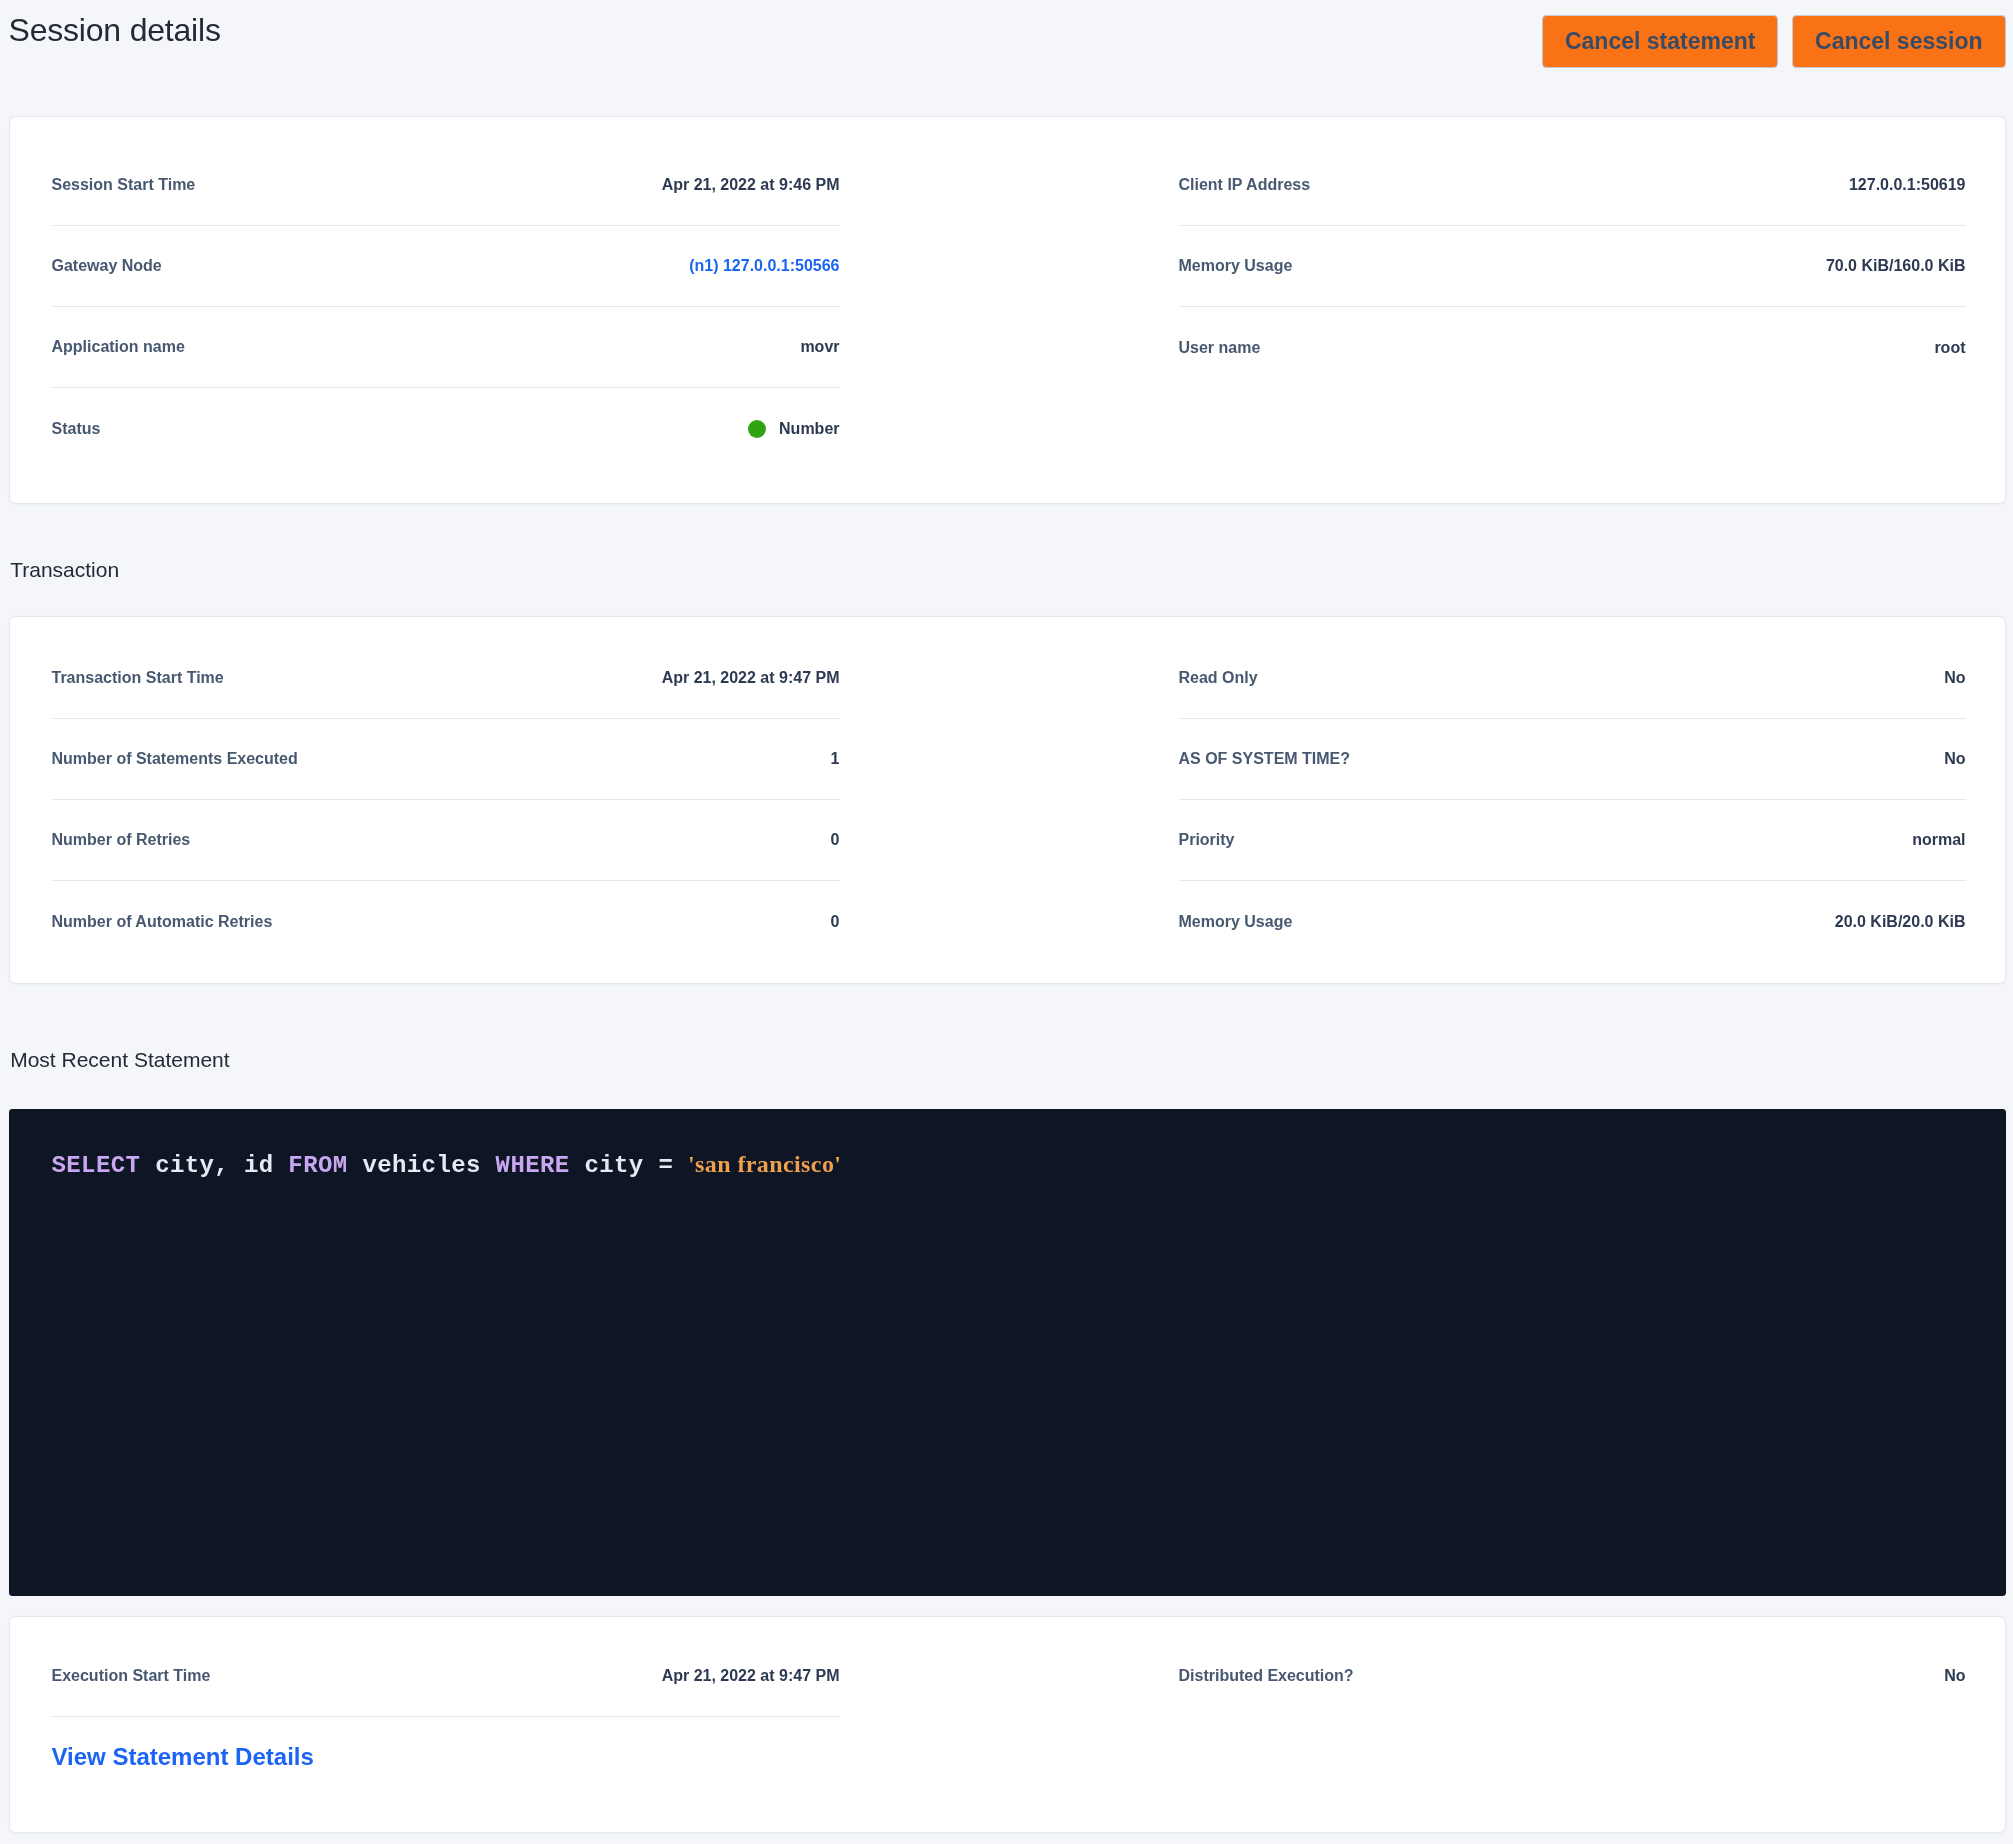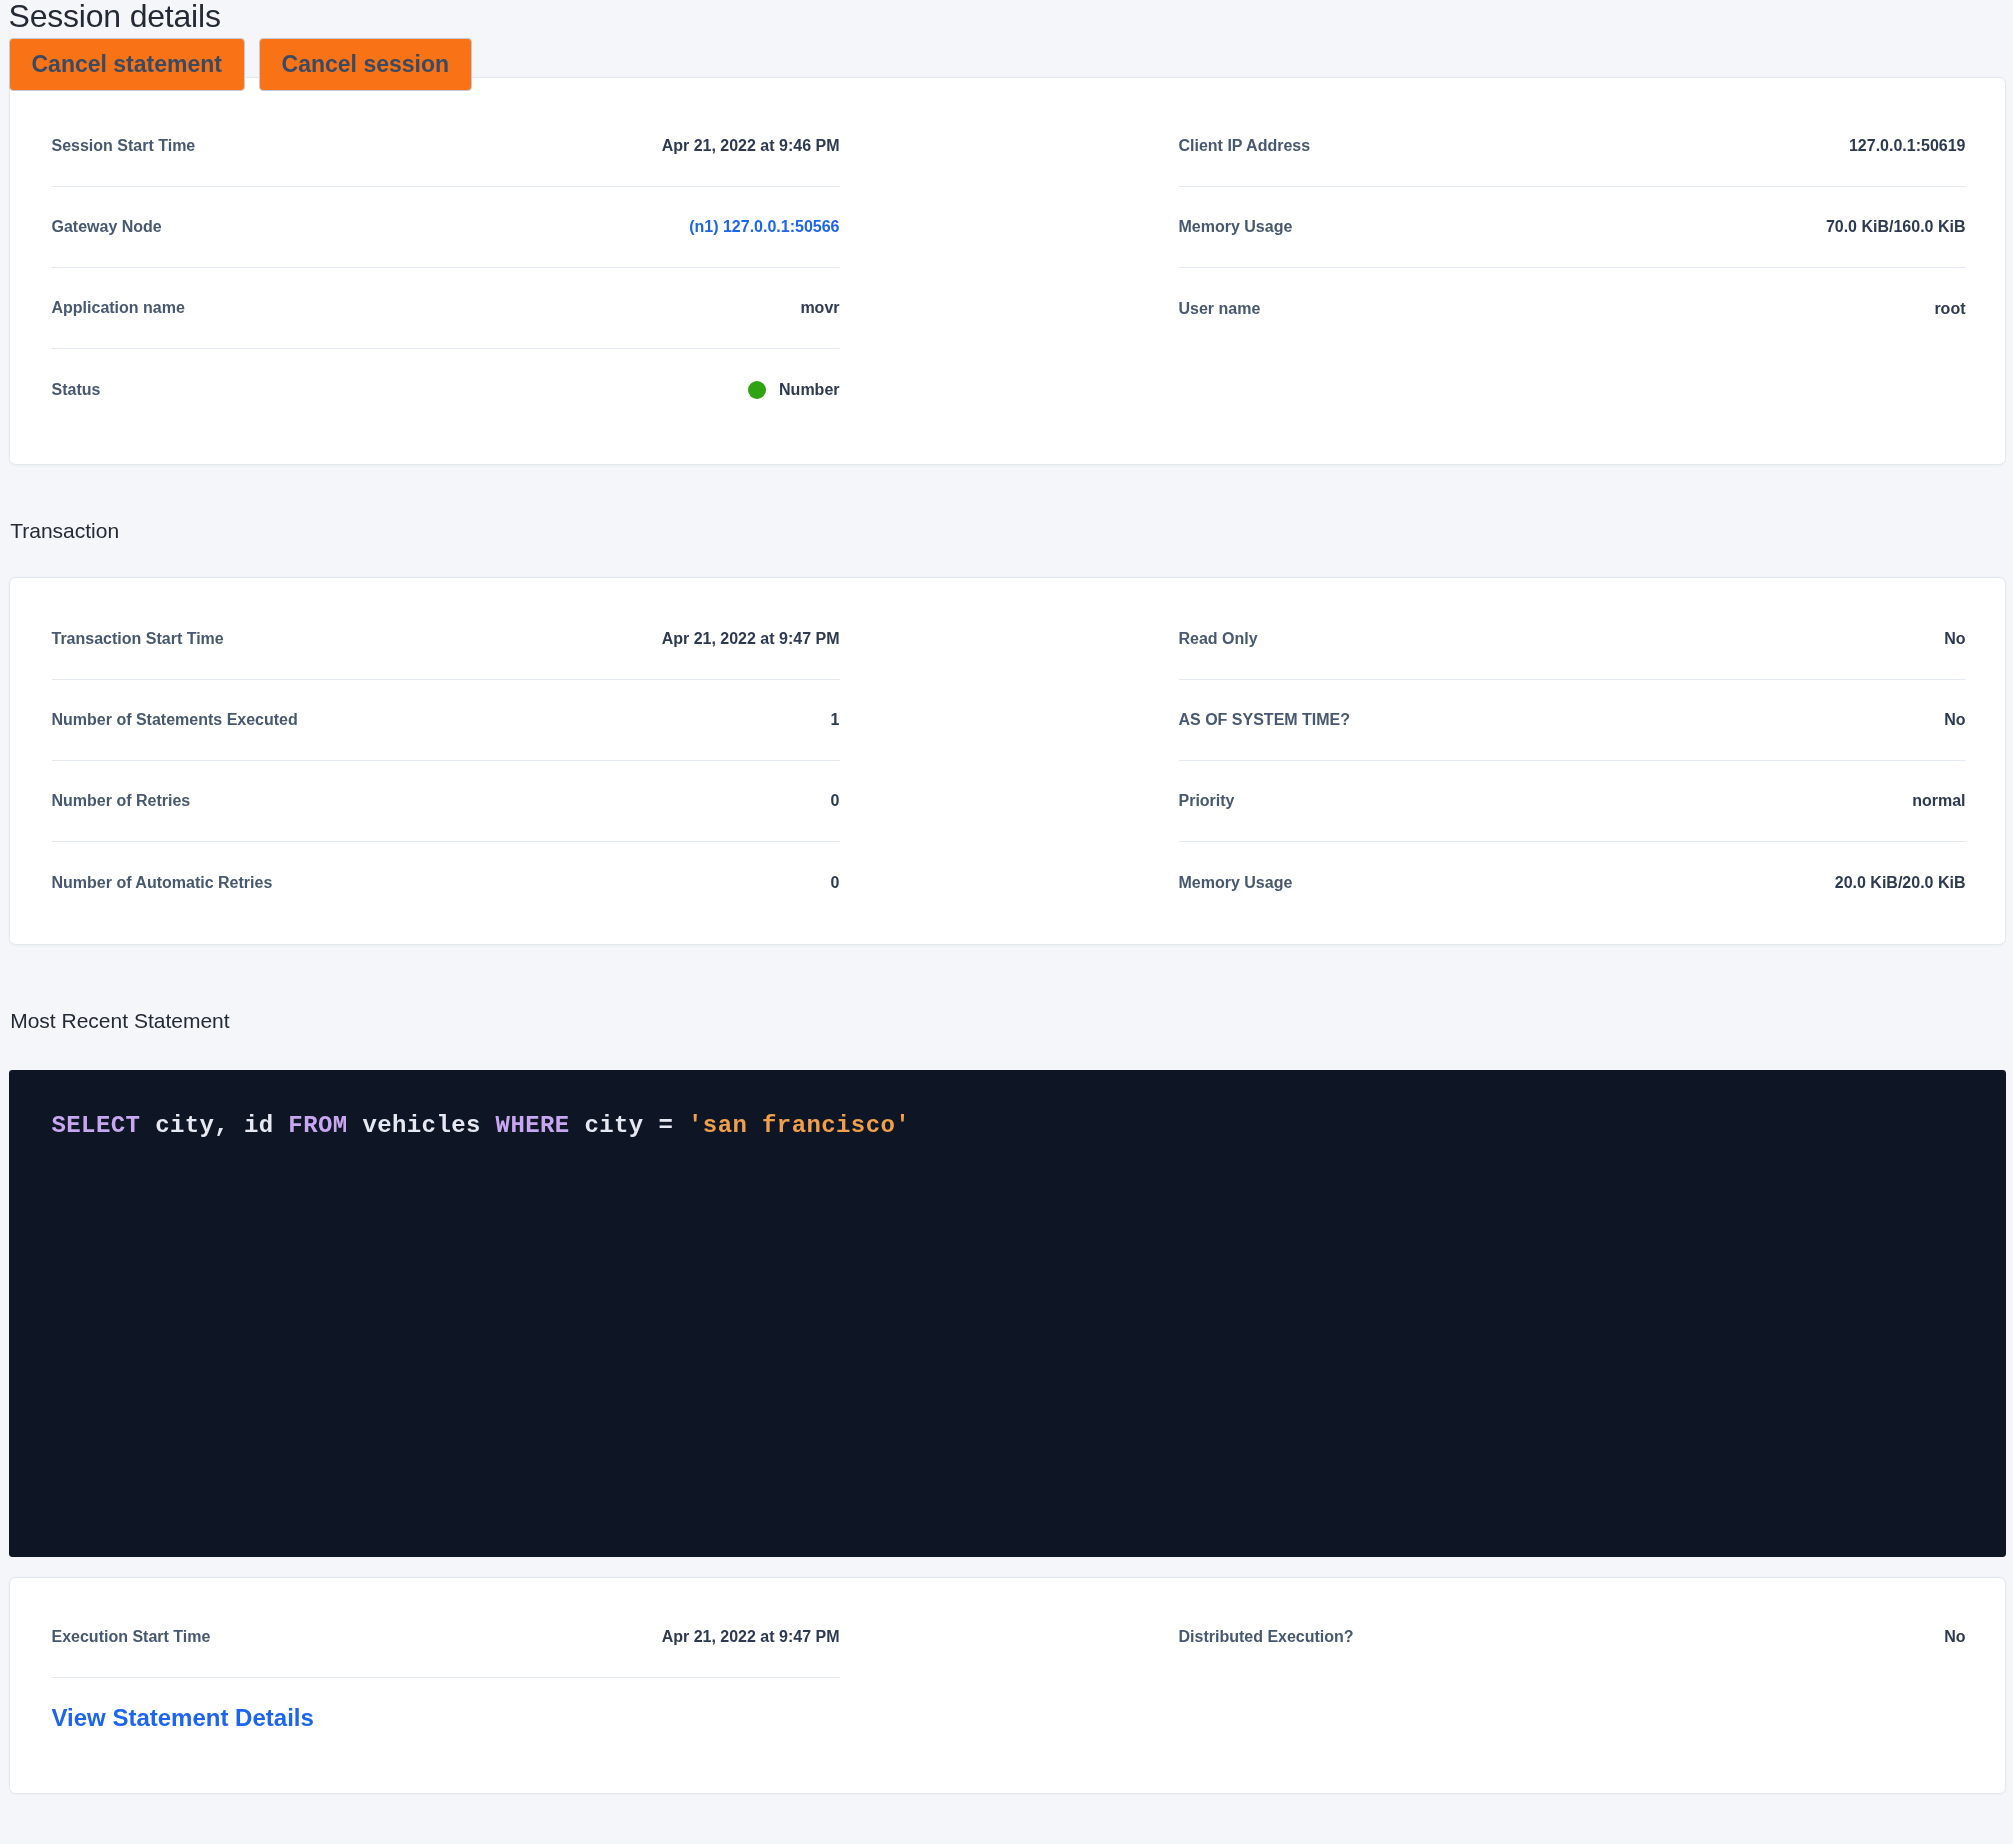--- a/index.html
+++ b/index.html
@@ -24,22 +24,22 @@
   html,body{width:2014px;height:1844px;}
   body{
     background:var(--page-bg);
     font-family:"Liberation Sans", sans-serif;
     overflow:hidden;
   }
   .page{padding:0 8.5px;width:100%;height:100%;}
 
   
   .page-header{
-    display:flex;justify-content:center;align-items:flex-start;
-    padding-top:12px;height:77px;flex-direction:column;
+    display:flex;justify-content:space-between;align-items:flex-start;
+    padding-top:12px;height:116px;
   }
   .page-title{
     font-size:32px;font-weight:400;color:var(--heading);letter-spacing:-0.2px;
   }
   .header-actions{display:flex;gap:13.6px;padding-top:3.4px;}
   .btn{
     height:53px;padding:0 22px;
     background:#f97316;border:1.3px solid var(--btn-border);border-radius:4.2px;
     font-family:"Liberation Sans", sans-serif;
     font-size:23px;font-weight:700;color:var(--btn-text);
@@ -92,21 +92,21 @@
     height:487px;
     padding:42px 34px 0 43px;
   }
   .sql-line{
     font-family:"Liberation Mono", monospace;
     font-size:24px;font-weight:700;
     white-space:pre;letter-spacing:0.4px;
   }
   .tok-keyword{color:var(--sql-keyword);}
   .tok-plain{color:var(--sql-plain);}
-  .tok-string{color:var(--sql-string);}
+  .tok-string{color:var(--sql-string);font-family:Liberation Serif, serif;}
 
   .card-execution{margin-top:20px;}
   .link-row{font-size:24px;font-weight:700;}
 </style>
 </head>
 <body>
 
 <div class="page">
 
   <header class="page-header">

